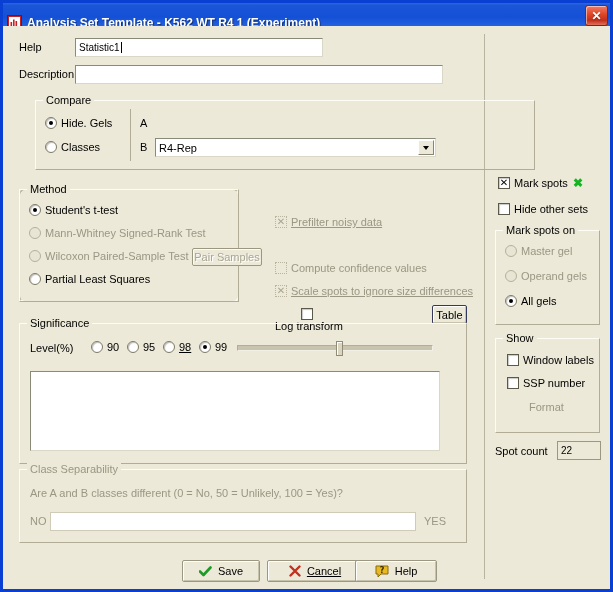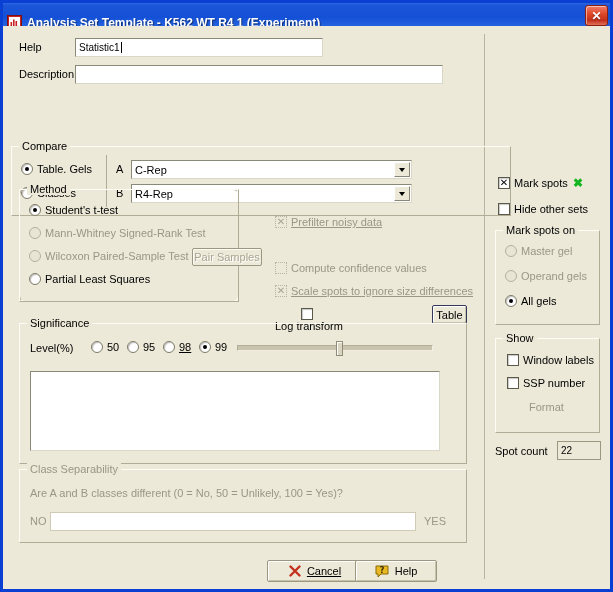--- a/index.html
+++ b/index.html
@@ -235,42 +235,36 @@
         <span class="caret"></span>
     </div>
 
     <div class="row" style="left:16px;top:42px;">
       <div class="lbl" style="width:56px;">Description</div>
     </div>
     <div class="txtbox" style="position:absolute;left:72px;top:39px;width:368px;height:19px;">
       <span></span>
     </div>
 
-    <div class="group" style="left:8px;top:74px;width:500px;height:70px;margin-top:46px;">
+    <div class="group" style="left:32px;top:74px;width:500px;height:70px;">
       <div class="gin"></div>
       <div class="group-title">Compare</div>
 
       <div class="ctl" style="position:absolute;left:9px;top:16px;">
         <span class="radio on"></span>
-        <span class="lbltxt">Table. Gels</span>
+        <span class="lbltxt">Hide. Gels</span>
       </div>
       <div class="ctl" style="position:absolute;left:9px;top:40px;">
         <span class="radio"></span>
         <span class="lbltxt">Classes</span>
       </div>
 
       <div style="position:absolute;left:94px;top:8px;width:1px;height:52px;background:#b0ac96;"></div>
 
       <div class="lbl" style="position:absolute;left:104px;top:16px;">A</div>
-      <div class="combo" style="position:absolute;left:119px;top:13px;width:281px;height:19px;">
-        <span>C-Rep</span>
-        <span class="arrowbox">
-            <span class="tri-down"></span>
-          </span>
-      </div>
 
       <div class="lbl" style="position:absolute;left:104px;top:40px;">B</div>
       <div class="combo" style="position:absolute;left:119px;top:37px;width:281px;height:19px;">
         <span>R4-Rep</span>
         <span class="arrowbox">
             <span class="tri-down"></span>
           </span>
       </div>
     </div>
 
@@ -322,21 +316,21 @@
     </div>
 
     <div class="group" style="left:16px;top:297px;width:448px;height:141px;">
       <div class="gin"></div>
       <div class="group-title">Significance</div>
 
       <div class="lbl" style="position:absolute;left:10px;top:18px;">Level(%)</div>
 
       <div class="ctl" style="position:absolute;left:71px;top:17px;">
         <span class="radio"></span>
-        <span class="lbltxt">50</span>
+        <span class="lbltxt">90</span>
       </div>
       <div class="ctl" style="position:absolute;left:107px;top:17px;">
         <span class="radio"></span>
         <span class="lbltxt">95</span>
       </div>
       <div class="ctl" style="position:absolute;left:143px;top:17px;text-decoration:underline;">
         <span class="radio"></span>
         <span class="lbltxt">98</span>
       </div>
       <div class="ctl" style="position:absolute;left:179px;top:17px;">
@@ -407,20 +401,28 @@
         <span class="lbltxt">SSP number</span>
       </div>
       <div class="lbltxt dim" style="position:absolute;left:33px;top:62px;">Format</div>
     </div>
 
     <div class="lbl" style="position:absolute;left:492px;top:419px;">Spot count</div>
     <div class="txtbox" style="position:absolute;left:554px;top:415px;width:44px;height:19px;background:#ece9d8;border-color:#9b9781;">
       <span>22</span>
     </div>
 
+    <div class="btn" style="left:179px;top:534px;width:78px;height:22px;">
+      <span class="bico">
+        <svg width="13" height="11" viewBox="0 0 13 11">
+          <path d="M1 5.5 L4.5 9 L11.5 1.5" stroke="#1d9b26" stroke-width="2.6" fill="none" stroke-linecap="round" stroke-linejoin="round"></path>
+        </svg>
+      </span>
+      <span>Save</span>
+    </div>
 
     <div class="btn" style="left:264px;top:534px;width:96px;height:22px;text-decoration:underline;">
       <span class="bico">
         <svg width="12" height="12" viewBox="0 0 12 12">
           <path d="M1.5 1.5 L10.5 10.5 M10.5 1.5 L1.5 10.5" stroke="#c3301f" stroke-width="2.4" stroke-linecap="round"></path>
         </svg>
       </span>
       <span>Cancel</span>
     </div>
 

